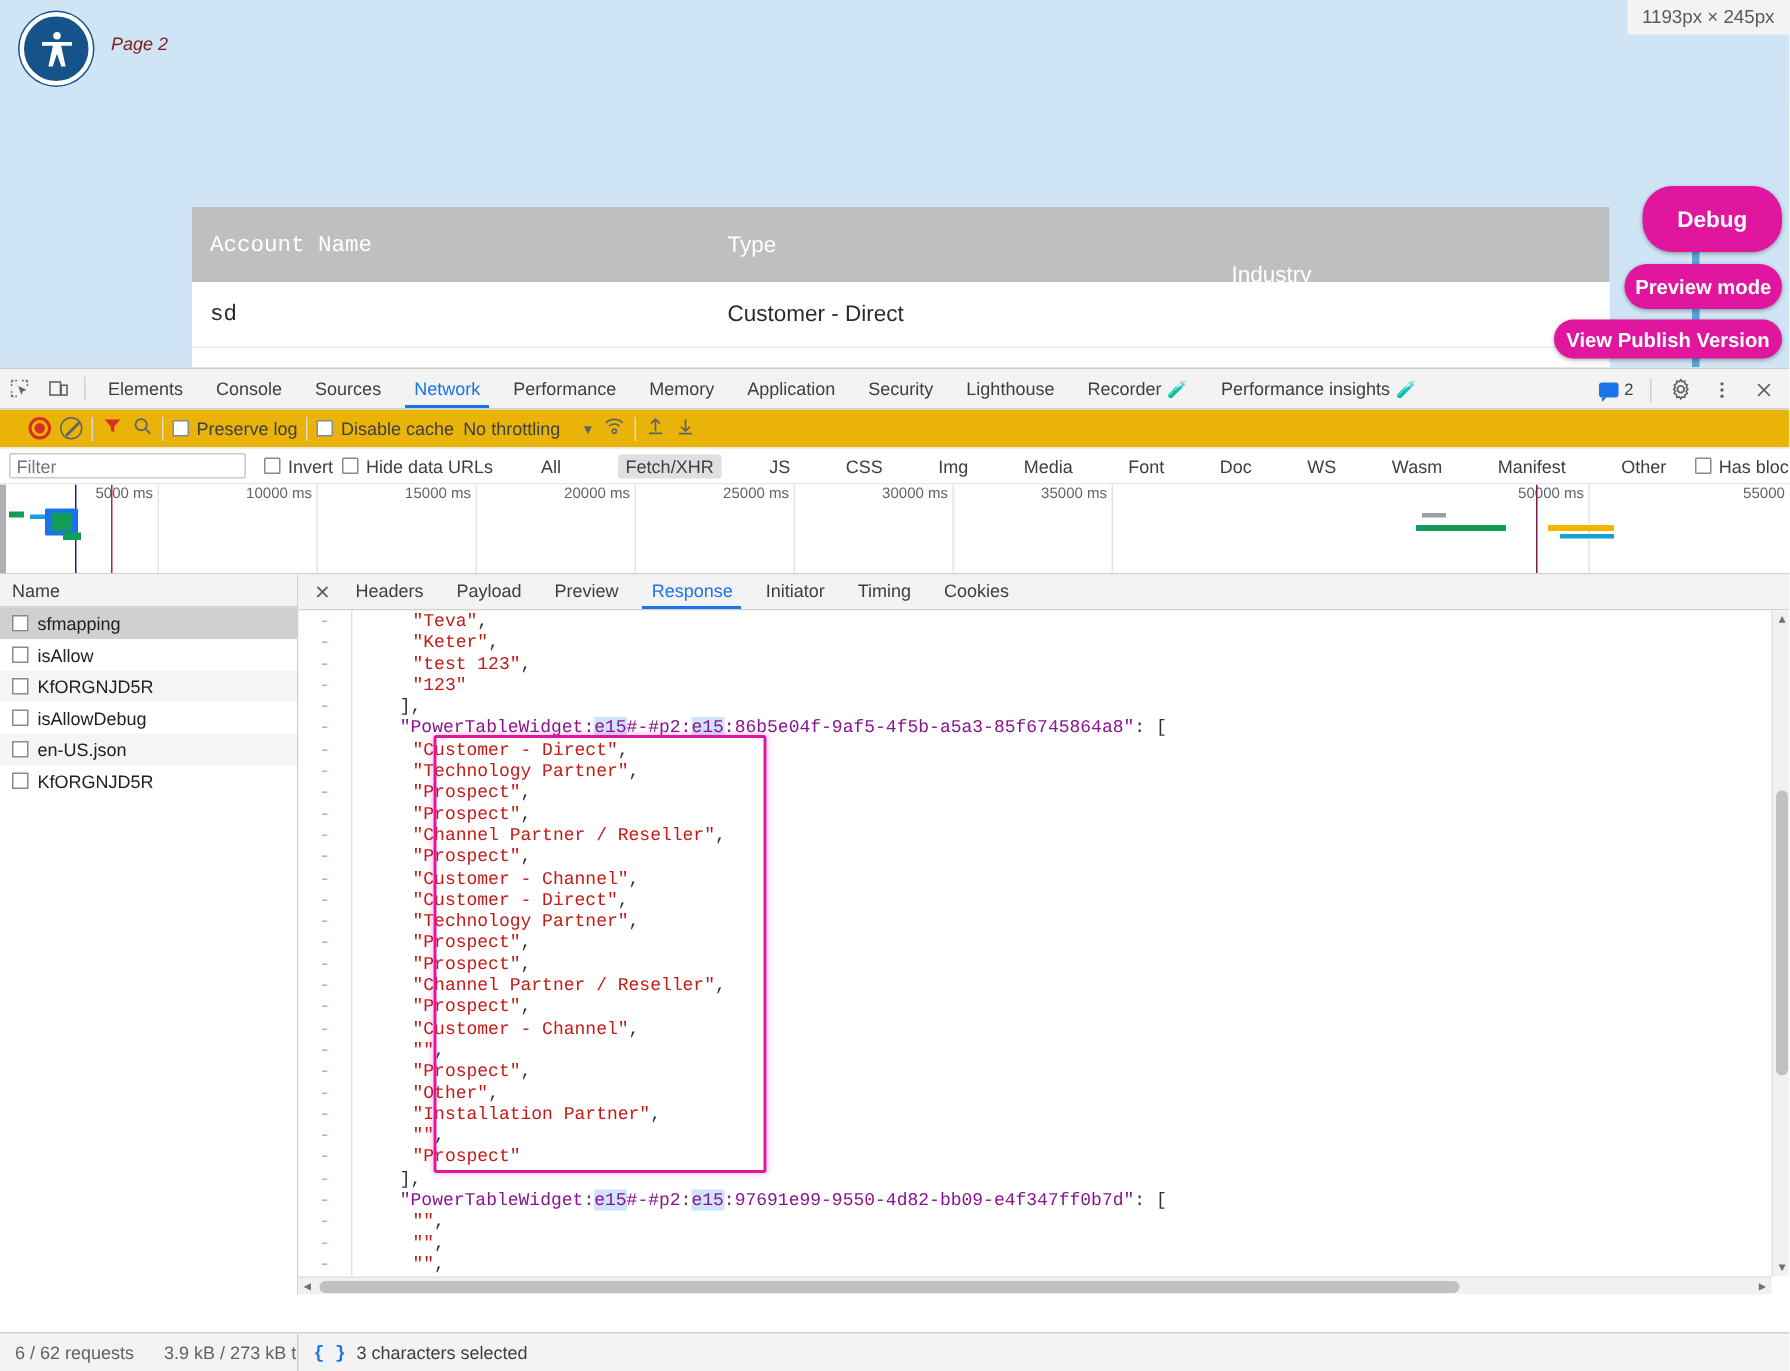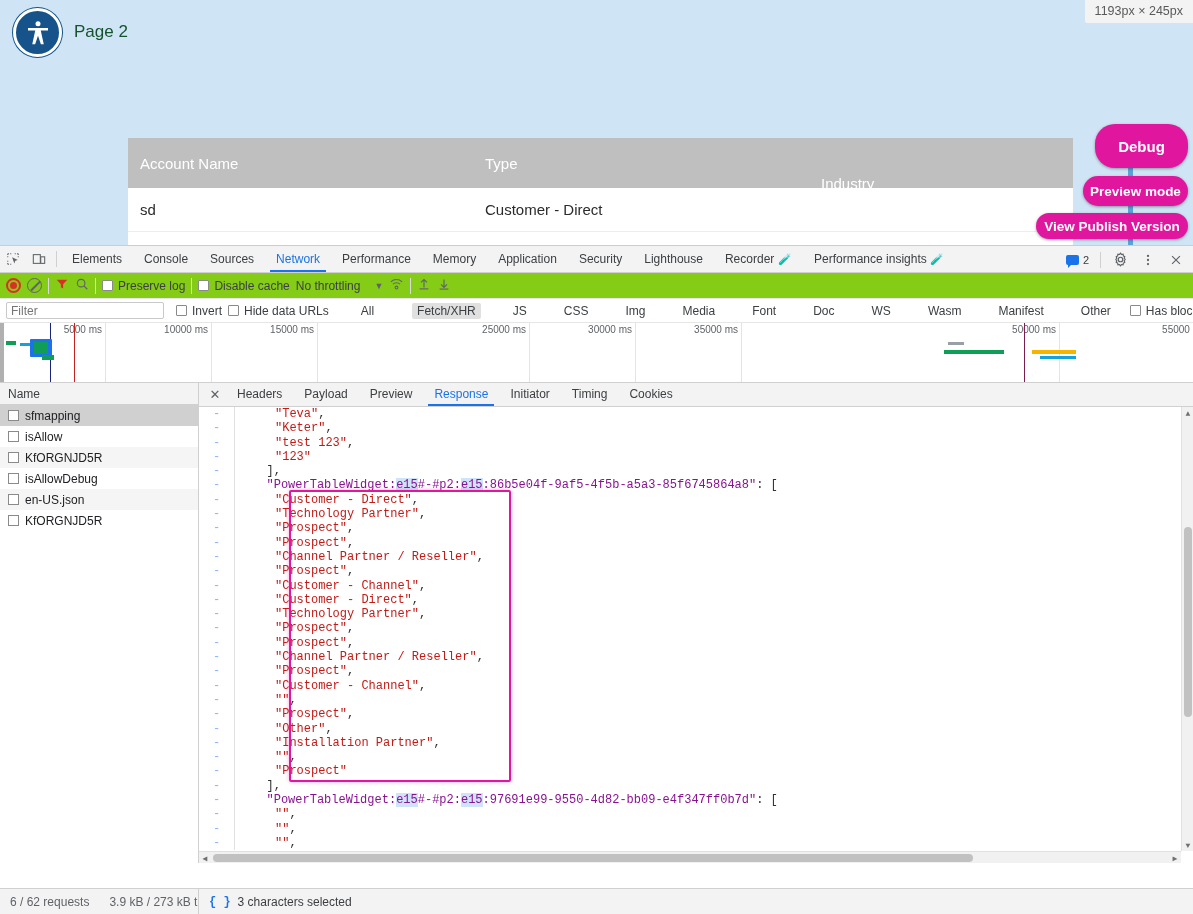--- a/index.html
+++ b/index.html
@@ -27,42 +27,43 @@
   #a11y-badge {
     position: absolute; left: 13px; top: 8px;
     width: 49px; height: 49px; border-radius: 50%;
     background: #15538a; border: 3px solid #ffffff;
     box-shadow: 0 0 0 1px #15538a;
     display: flex; align-items: center; justify-content: center;
   }
   #a11y-badge svg { display: block; }
   #page-title {
     position: absolute; left: 74px; top: 22px;
-    font-size: 17px; color: #14532d;
+    font-size: 12px; color: #7f1d1d;
     font-family: "Liberation Sans", sans-serif;
+    font-style: italic;
   }
   #dims-badge {
     position: absolute; right: 0px; top: 0px;
     background: #f3f3f3; color: #5a5a5a;
     font-size: 12.5px; padding: 4px 10px 5px 10px;
     border-bottom-left-radius: 2px;
     white-space: nowrap;
   }
 
   
   #acct-table {
     position: absolute; left: 128px; top: 138px; width: 945px;
     background: #fff;
   }
   #acct-thead {
     display: flex; background: #bfbfbf; color: #fff;
     height: 50px; align-items: center; font-size: 15px;
   }
   #acct-thead > div { padding-left: 12px; }
-  .col-name { width: 345px; }
+  .col-name { width: 345px; font-family: Liberation Mono, monospace; }
   .col-type { width: 336px; }
   .col-ind  { width: 264px; margin-top: 40px; }
   .acct-row {
     display: flex; height: 44px; align-items: center;
     font-size: 15px; color: #2b2b2b; background: #fff;
     border-bottom: 1px solid #ececec;
   }
   .acct-row > div { padding-left: 12px; }
 
   
@@ -125,22 +126,22 @@
     position: relative;
   }
   #msg-badge .bubble::after {
     content: ""; position: absolute; left: 2px; bottom: -3px;
     border-left: 3px solid #1a73e8; border-bottom: 3px solid transparent;
   }
 
   
   #net-toolbar {
     height: 26px; display: flex; align-items: center;
-    padding: 0 6px; gap: 6px;
-    border-bottom: 1px solid #e6e6e6; background: #84cc16;
+    padding: 0 19px; gap: 6px;
+    border-bottom: 1px solid #e6e6e6; background: #eab308;
     font-size: 12px; color: #3c4043;
   }
   .rec-dot {
     width: 15px; height: 15px; border-radius: 50%;
     border: 2px solid #d93025; display: flex;
     align-items: center; justify-content: center;
   }
   .rec-dot i { width: 7px; height: 7px; background: #d93025; border-radius: 50%; display:block; }
   .ban {
     width: 15px; height: 15px; border-radius: 50%;
@@ -497,20 +498,23 @@
     <div id="ov-left-edge"></div>
     <div class="ov-tick" style="left:0px;width:106px">
         <span>5000 ms</span>
       </div>
     <div class="ov-tick" style="left:106px;width:106px">
         <span>10000 ms</span>
       </div>
     <div class="ov-tick" style="left:212px;width:106px">
         <span>15000 ms</span>
       </div>
+    <div class="ov-tick" style="left:318px;width:106px">
+        <span>20000 ms</span>
+      </div>
     <div class="ov-tick" style="left:424px;width:106px">
         <span>25000 ms</span>
       </div>
     <div class="ov-tick" style="left:530px;width:106px">
         <span>30000 ms</span>
       </div>
     <div class="ov-tick" style="left:636px;width:106px">
         <span>35000 ms</span>
       </div>
     <div class="ov-tick" style="left:954px;width:106px">

